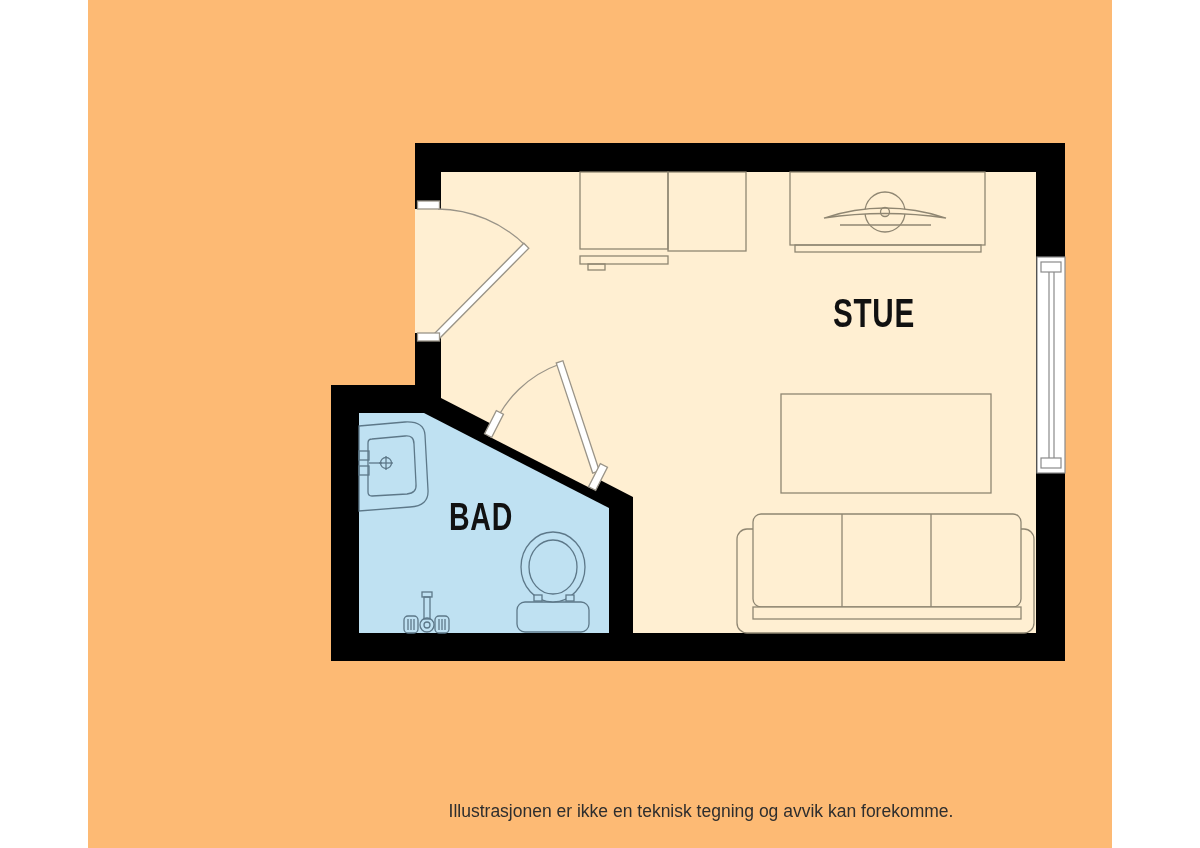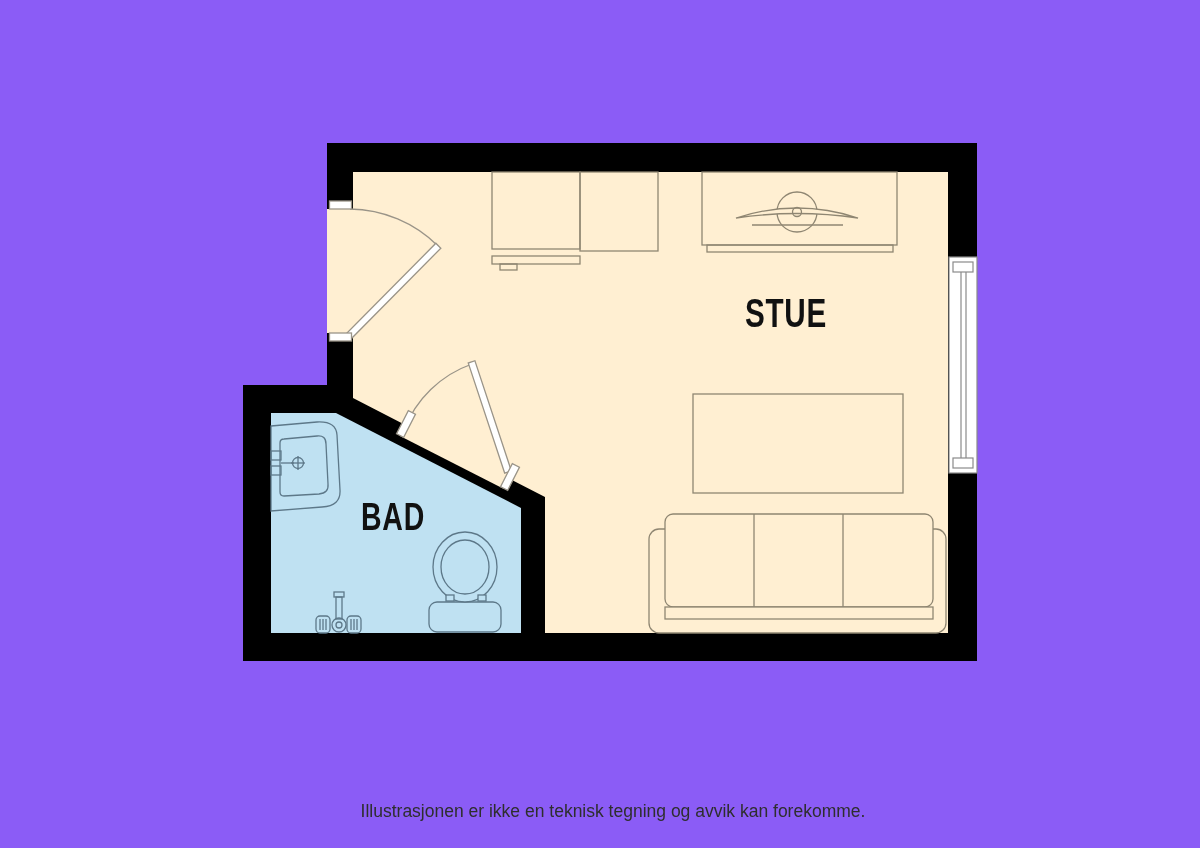--- a/index.html
+++ b/index.html
@@ -1,16 +1,16 @@
 <!DOCTYPE html>
 <html><head>
 <meta charset="utf-8">
 <style>
   html,body{margin:0;padding:0;background:#ffffff;}
-  .stage{position:relative;width:1200px;height:848px;background:#8b5cf6;overflow:hidden;margin:0 auto;}
+  .stage{position:relative;width:1024px;height:848px;background:#fdba74;overflow:hidden;margin:0 auto;}
   svg{position:absolute;left:0;top:0;}
   svg text{font-family:"Liberation Sans","DejaVu Sans",sans-serif;}
   .room-label{font-size:40px;font-weight:600;letter-spacing:1px;}
   .room-label-small{font-size:38px;font-weight:600;letter-spacing:1px;}
   .disclaimer{font-size:17.5px;font-weight:400;}
 </style>
 </head>
 <body>
 
 <div class="stage">

